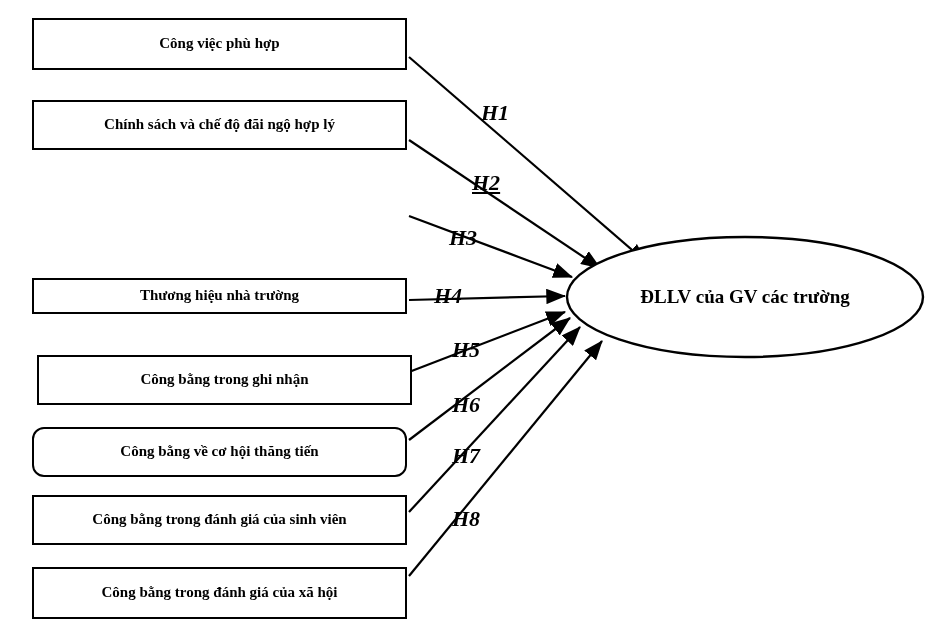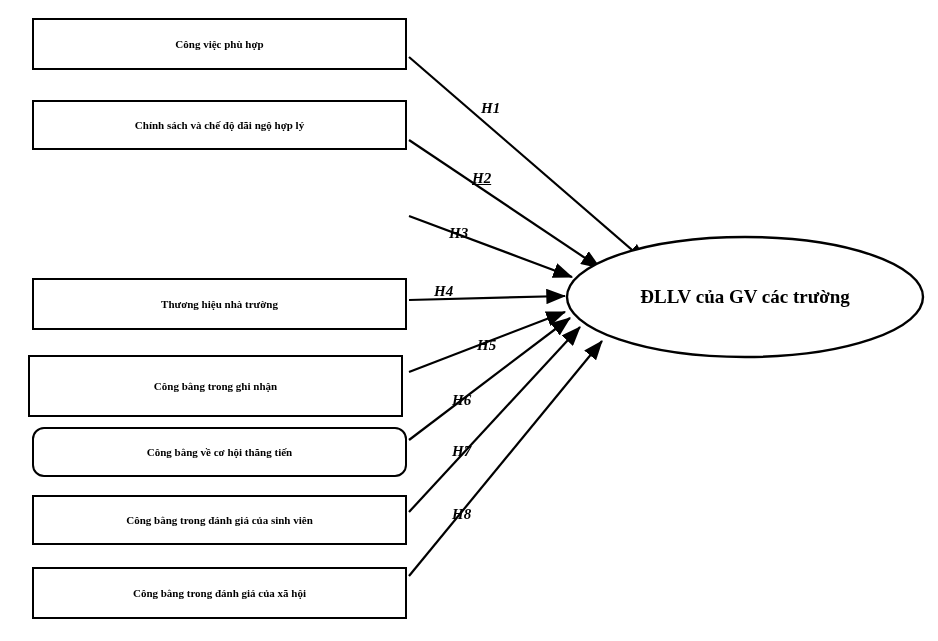--- a/index.html
+++ b/index.html
@@ -25,30 +25,30 @@
   .box {
     position: absolute;
     box-sizing: border-box;
     border: 2px solid #000000;
     background: #ffffff;
     display: flex;
     align-items: center;
     justify-content: center;
     text-align: center;
     font-weight: bold;
-    font-size: 11px;
+    font-size: 15px;
     color: #000000;
     line-height: 1.15;
     padding: 0 6px;
   }
   .hyp-label {
     position: absolute;
     font-weight: bold;
     font-style: italic;
-    font-size: 15px;
+    font-size: 22px;
     color: #000000;
     white-space: nowrap;
   }
   .ellipse-label {
     position: absolute;
     display: flex;
     flex-direction: column;
     align-items: center;
     justify-content: center;
     text-align: center;
@@ -84,41 +84,41 @@
 
     <ellipse cx="745" cy="297" rx="178" ry="60" fill="#ffffff" stroke="#000000" stroke-width="2.4"></ellipse>
   </svg>
 
   <div class="box" style="left:32px; top:18px; width:375px; height:52px;">
     <span>Công việc phù hợp</span>
   </div>
   <div class="box" style="left:32px; top:100px; width:375px; height:50px;">
     <span>Chính sách và chế độ đãi ngộ hợp lý</span>
   </div>
-  <div class="box" style="left:32px; top:278px; width:375px; height:52px;">
+  <div class="box" style="left:32px; top:278px; width:375px; height:36px;">
     <span>Thương hiệu nhà trường</span>
   </div>
-  <div class="box" style="left:28px; top:355px; width:375px; height:62px;">
+  <div class="box" style="left:37px; top:355px; width:375px; height:50px;">
     <span>Công bằng trong ghi nhận</span>
   </div>
   <div class="box" style="left:32px; top:427px; width:375px; height:50px;border-radius:12px;">
     <span>Công bằng về cơ hội thăng tiến</span>
   </div>
   <div class="box" style="left:32px; top:567px; width:375px; height:52px;">
     <span>Công bằng trong đánh giá của xã hội</span>
   </div>
   <div class="box" style="left:32px; top:495px; width:375px; height:50px;">
     <span>Công bằng trong đánh giá của sinh viên</span>
   </div>
 
   <div class="hyp-label" style="left:481px; top:100px;">H1</div>
   <div class="hyp-label" style="left:472px; top:170px;text-decoration:underline;">H2</div>
   <div class="hyp-label" style="left:449px; top:225px;">H3</div>
   <div class="hyp-label" style="left:434px; top:283px;">H4</div>
-  <div class="hyp-label" style="left:452px; top:337px;margin-left:25px;">H5</div>
+  <div class="hyp-label" style="left:452px; top:337px;">H5</div>
   <div class="hyp-label" style="left:452px; top:392px;">H6</div>
   <div class="hyp-label" style="left:452px; top:443px;">H7</div>
   <div class="hyp-label" style="left:452px; top:498px;margin-top:8px;">H8</div>
 
   <div class="ellipse-label" style="left:567px; top:257px; width:356px; height:80px;">
     <span>ĐLLV của GV các trường</span>
   </div>
 
 </div>
 

